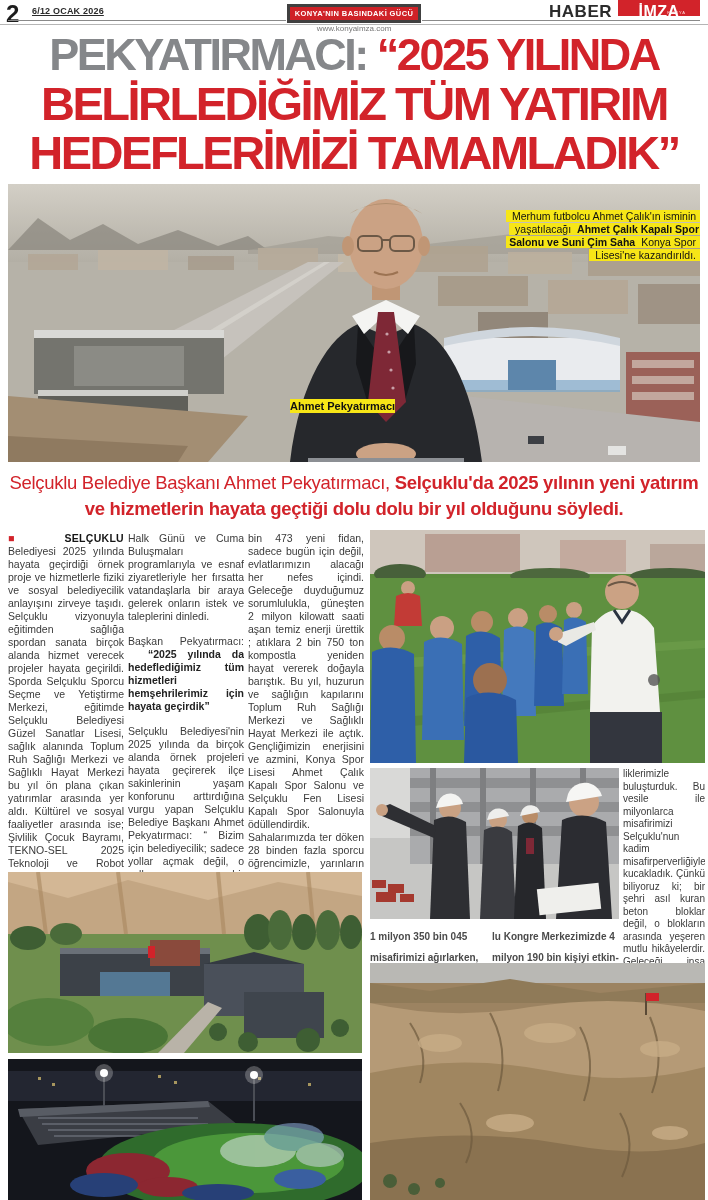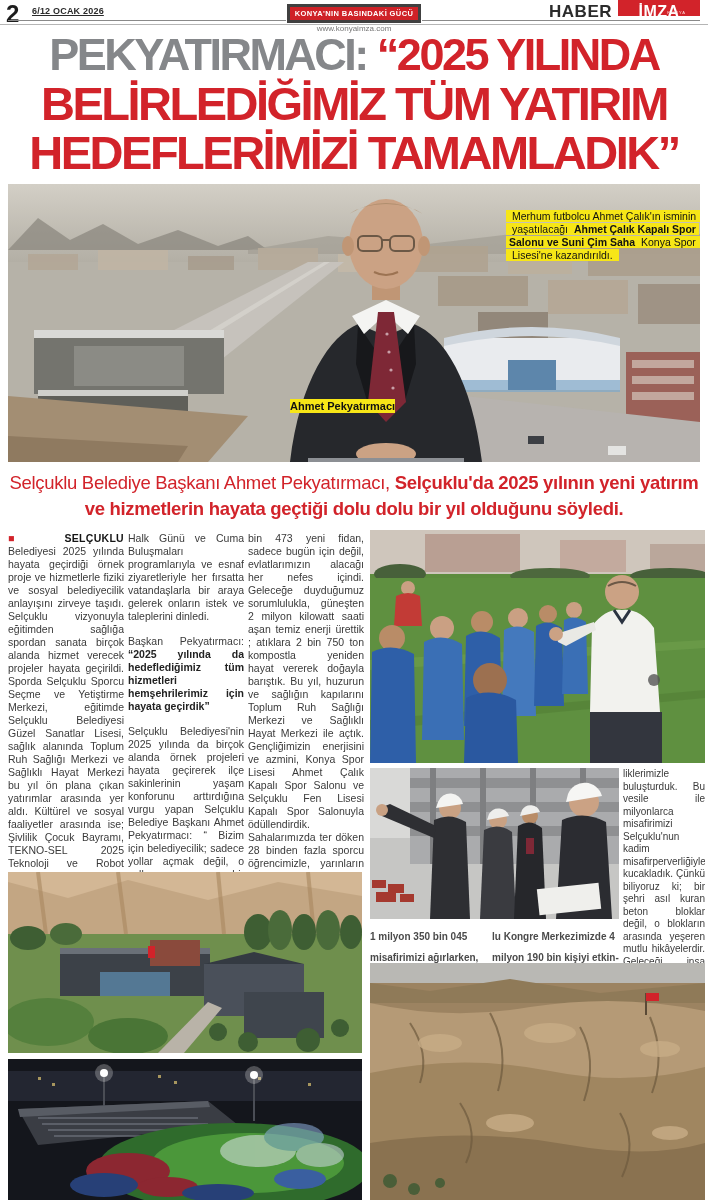--- a/index.html
+++ b/index.html
@@ -27,37 +27,37 @@
   .headline .ln1{font-size:45px;}
   .headline .ln23{font-size:47px;}
   .hl-gray{color:#85878a;}
   .hl-red{color:#d2232a;}
   
   .hero{position:absolute;left:8px;top:184px;width:692px;height:278px;background:#b6b2a8;overflow:hidden;}
   .ycap{position:absolute;font-size:10.5px;line-height:13px;color:#111;}
   .ycap span{background:#f7e617;padding:0 3px;box-decoration-break:clone;-webkit-box-decoration-break:clone;}
   .ycap b{font-weight:700;}
   .cap-left{left:98px;top:46px;width:188px;}
-  .cap-right{left:498px;top:26px;width:196px;}
+  .cap-right{left:498px;top:26px;width:196px;text-align:right;}
   .portrait-label{position:absolute;left:282px;top:212px;}
   .portrait-label span{background:#f7e617;padding:1px 0;font-size:11px;font-weight:700;color:#111;}
   
   .standfirst{position:absolute;left:6px;top:470px;width:696px;text-align:center;
         font-size:18.5px;line-height:26px;color:#d2232a;letter-spacing:-.3px;}
   .standfirst b{font-weight:700;}
   
   .col{position:absolute;font-size:10.5px;line-height:13px;text-align:justify;color:#3a3a3a;overflow:hidden;}
   .col p{margin:0 0 12px 0;}
   .col1{left:8px;top:532px;width:116px;height:340px;}
   .col2{left:128px;top:532px;width:116px;height:340px;}
   .col3{left:248px;top:532px;width:116px;height:340px;}
   .col4{left:623px;top:768px;width:82px;height:196px;font-size:10px;line-height:12.5px;}
   .lead-bullet{color:#d2232a;font-weight:700;}
   .lead-word{font-weight:700;color:#141414;letter-spacing:.3px;}
-  .quote-bold{font-weight:700;color:#222;}
+  .quote-bold{font-weight:700;color:#222;margin-left:20px;}
   
   .photo{position:absolute;overflow:hidden;background:#888;}
   .ph-football{left:370px;top:530px;width:335px;height:233px;}
   .ph-construction{left:370px;top:768px;width:249px;height:151px;}
   .ph-campus{left:8px;top:872px;width:354px;height:181px;}
   .ph-night{left:8px;top:1059px;width:354px;height:141px;}
   .ph-rocks{left:370px;top:963px;width:335px;height:237px;}
   .photo svg{display:block;width:100%;height:100%;}
   
   .pcap{position:absolute;font-size:10px;line-height:21px;font-weight:600;color:#4a4a4a;text-align:left;}

